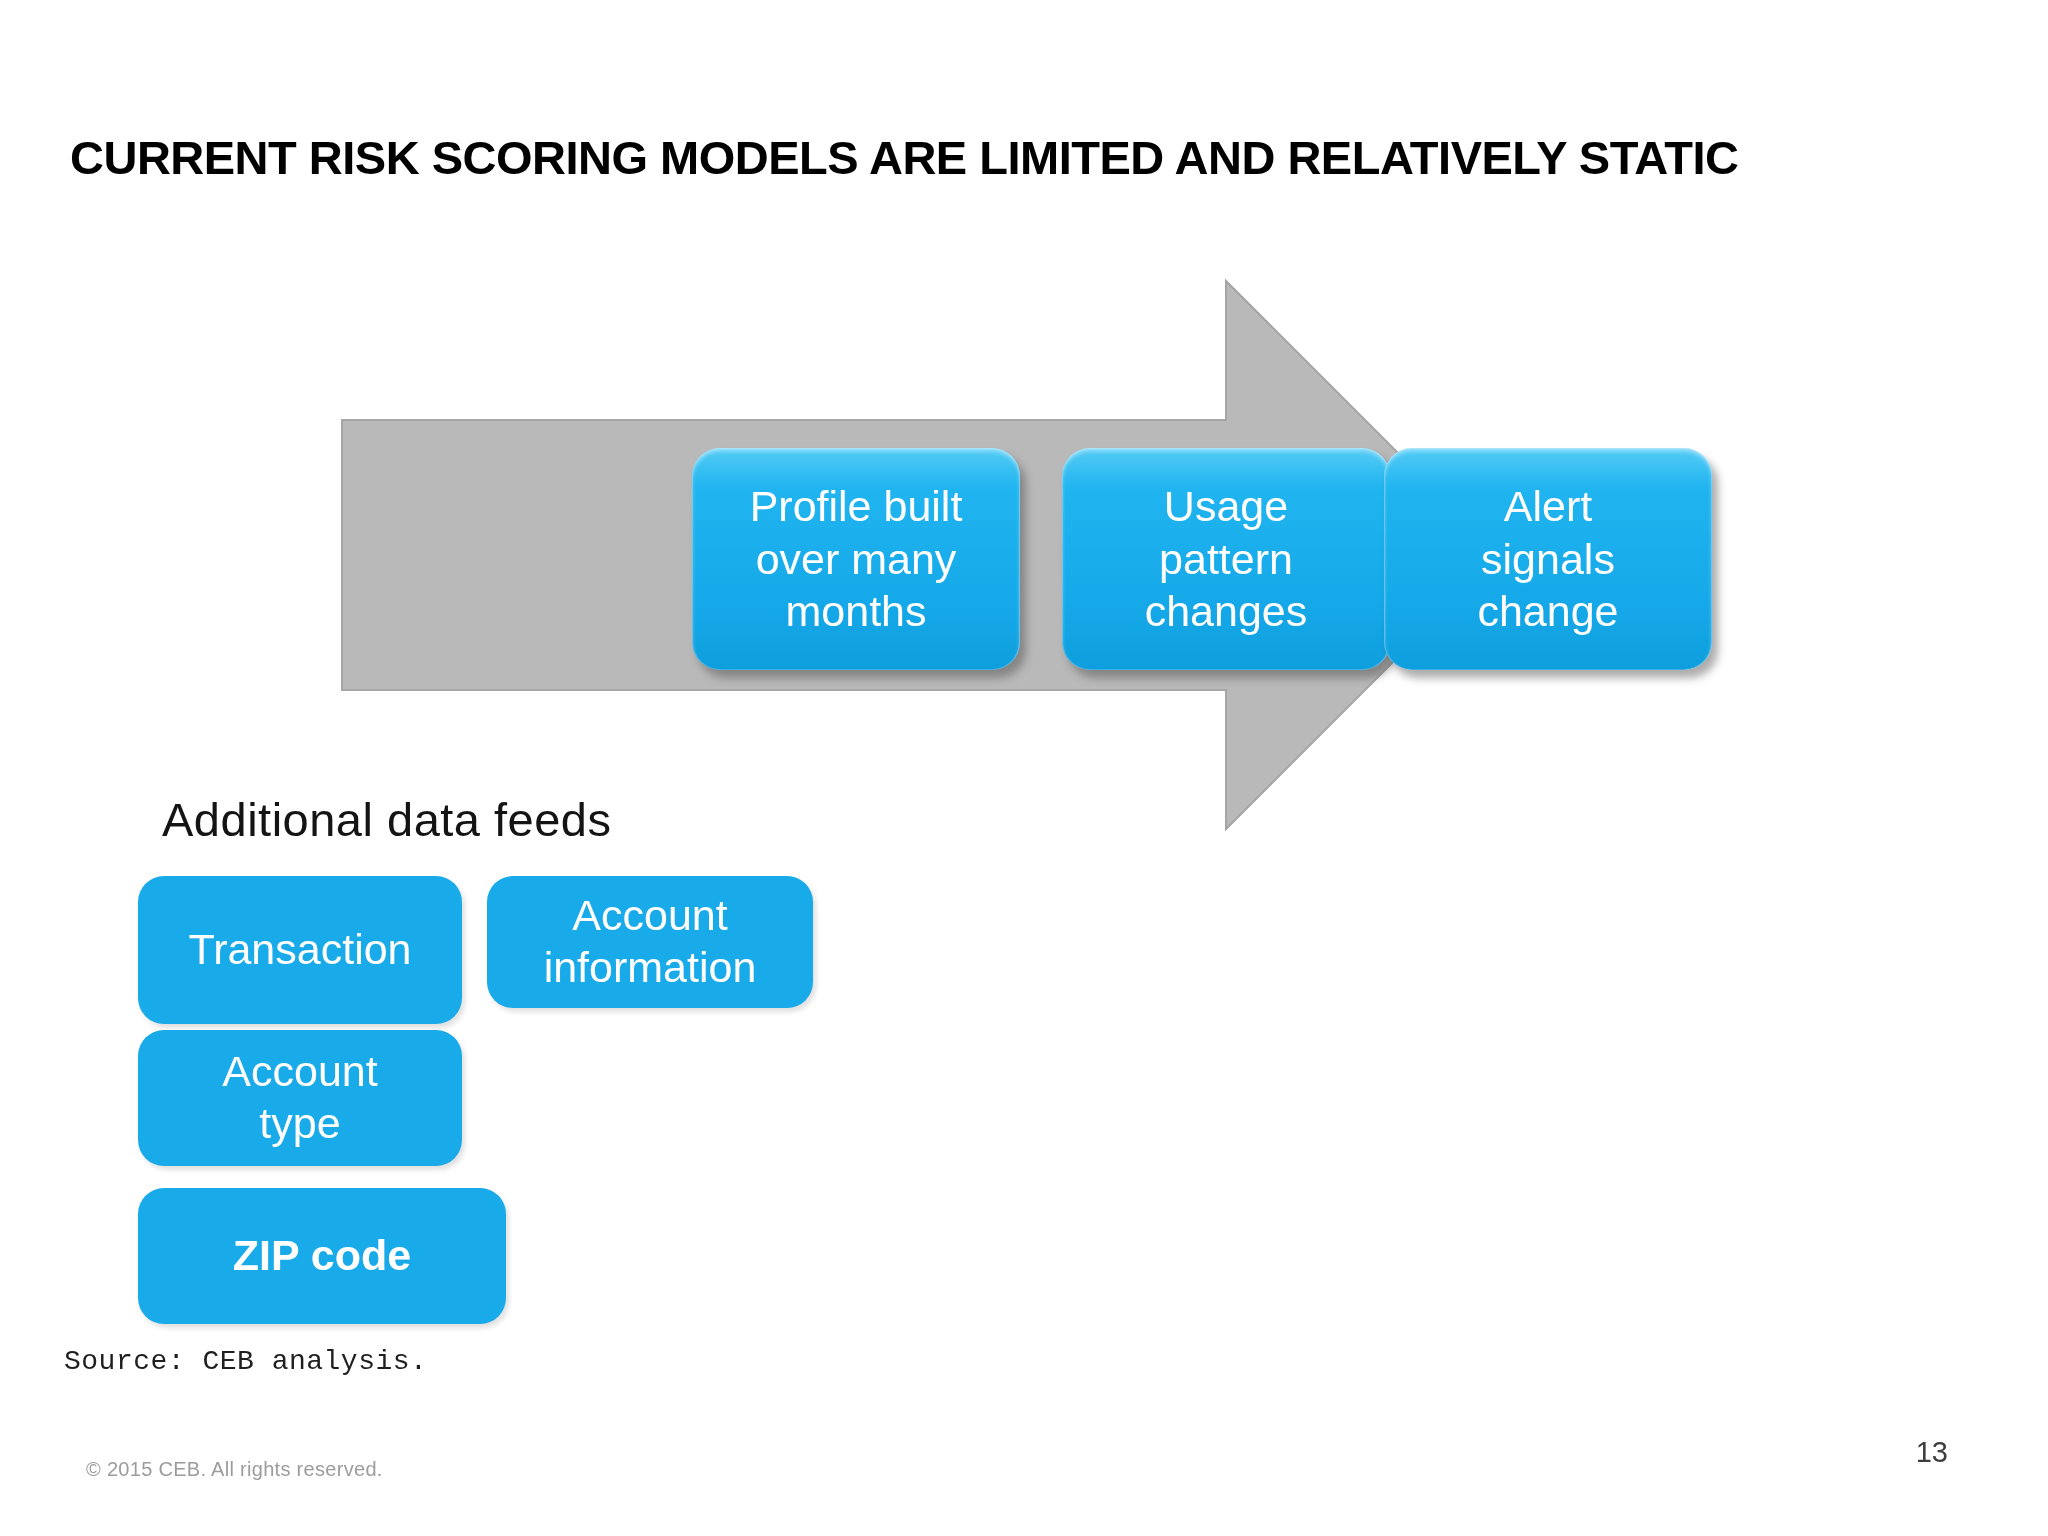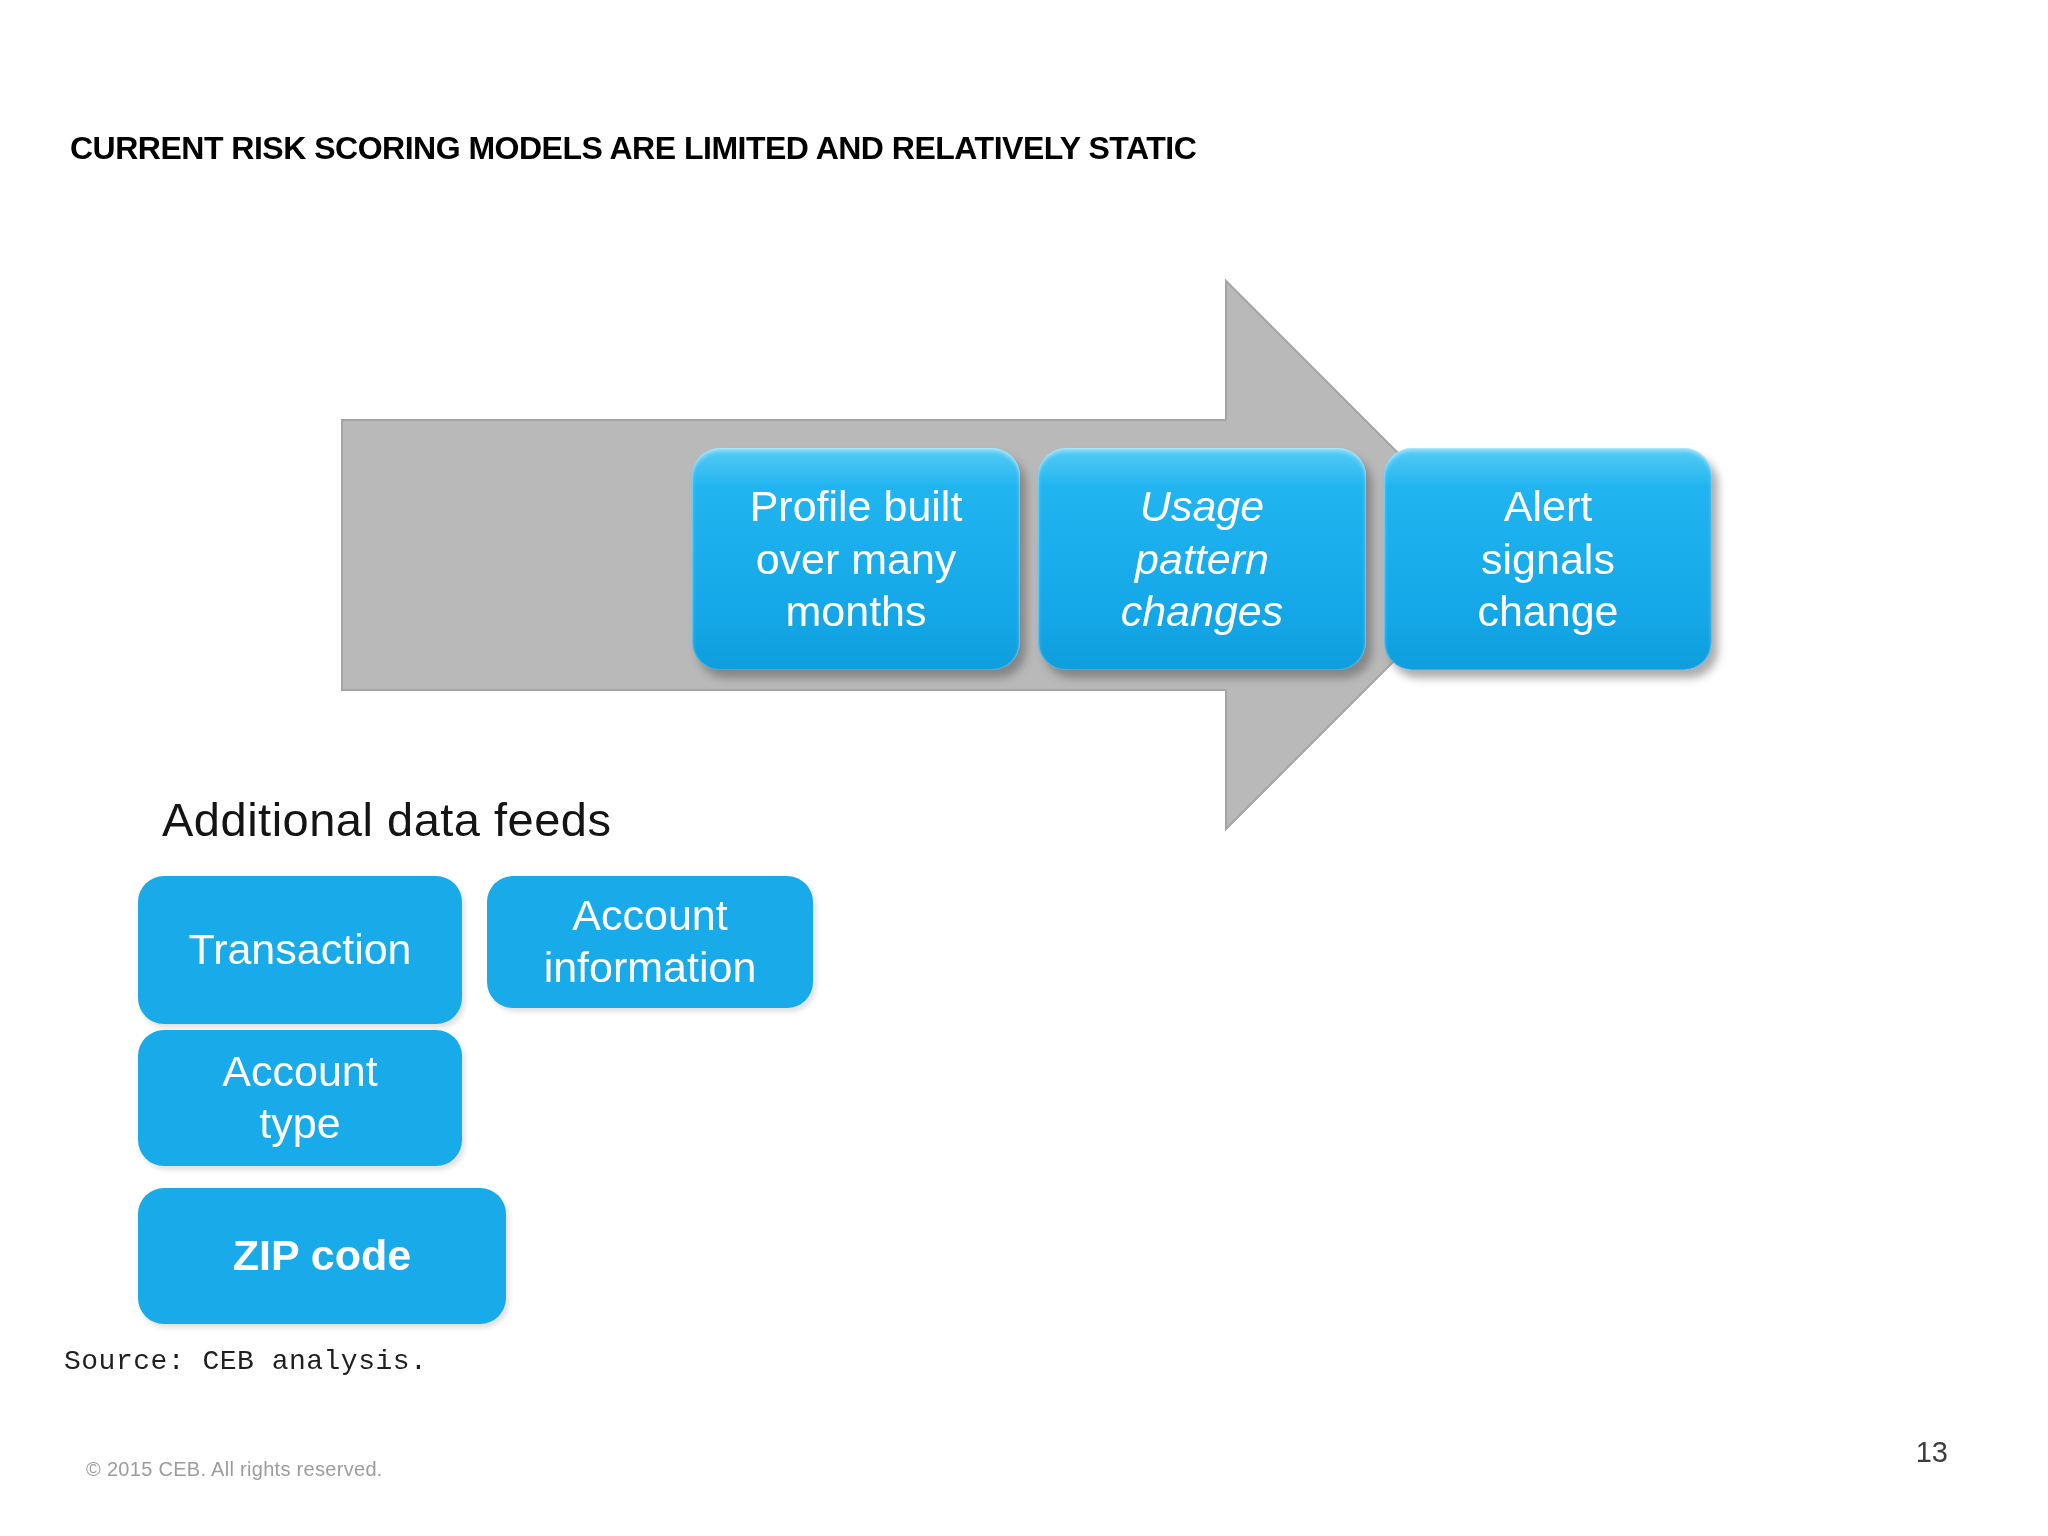--- a/index.html
+++ b/index.html
@@ -6,39 +6,39 @@
   .slide{
     position:relative;
     width:2048px;height:1536px;
     background:#ffffff;
     overflow:hidden;
     font-family:"Liberation Sans", sans-serif;
   }
   .title{
     position:absolute;left:70px;top:130px;
     width:1960px;
-    font-size:32px;font-weight:700;color:#000000;
+    font-size:47px;font-weight:700;color:#000000;
     letter-spacing:-0.5px;white-space:nowrap;
   }
   .arrow-svg{position:absolute;left:0;top:0;width:2048px;height:1536px;}
   .flow-box{
     position:absolute;top:448px;width:328px;height:222px;
     border-radius:28px;
     background:linear-gradient(180deg,#55ccf5 0%,#20b4f0 18%,#16a9e9 68%,#0e9edd 100%);
     box-shadow:6px 8px 9px rgba(70,70,70,0.45),
                inset 0 3px 4px rgba(255,255,255,0.45),
                inset 0 0 0 1px rgba(255,255,255,0.18);
     display:flex;align-items:center;justify-content:center;
     text-align:center;color:#ffffff;
     font-size:43px;line-height:1.22;white-space:pre-line;
     padding:0 6px;box-sizing:border-box;
   }
   .flow-box.b1{left:346px;}
   .flow-box.b2{left:692px;}
-  .flow-box.b3{left:1038px;font-style:italic;}
+  .flow-box.b3{left:1062px;}
   .flow-box.b4{left:1384px;}
   .section-heading{
     position:absolute;left:162px;top:792px;
     font-size:47px;color:#141414;letter-spacing:0.5px;
   }
   .feed-box{
     position:absolute;
     background:#19aae9;
     border-radius:26px;
     box-shadow:3px 4px 5px rgba(0,0,0,0.12);

